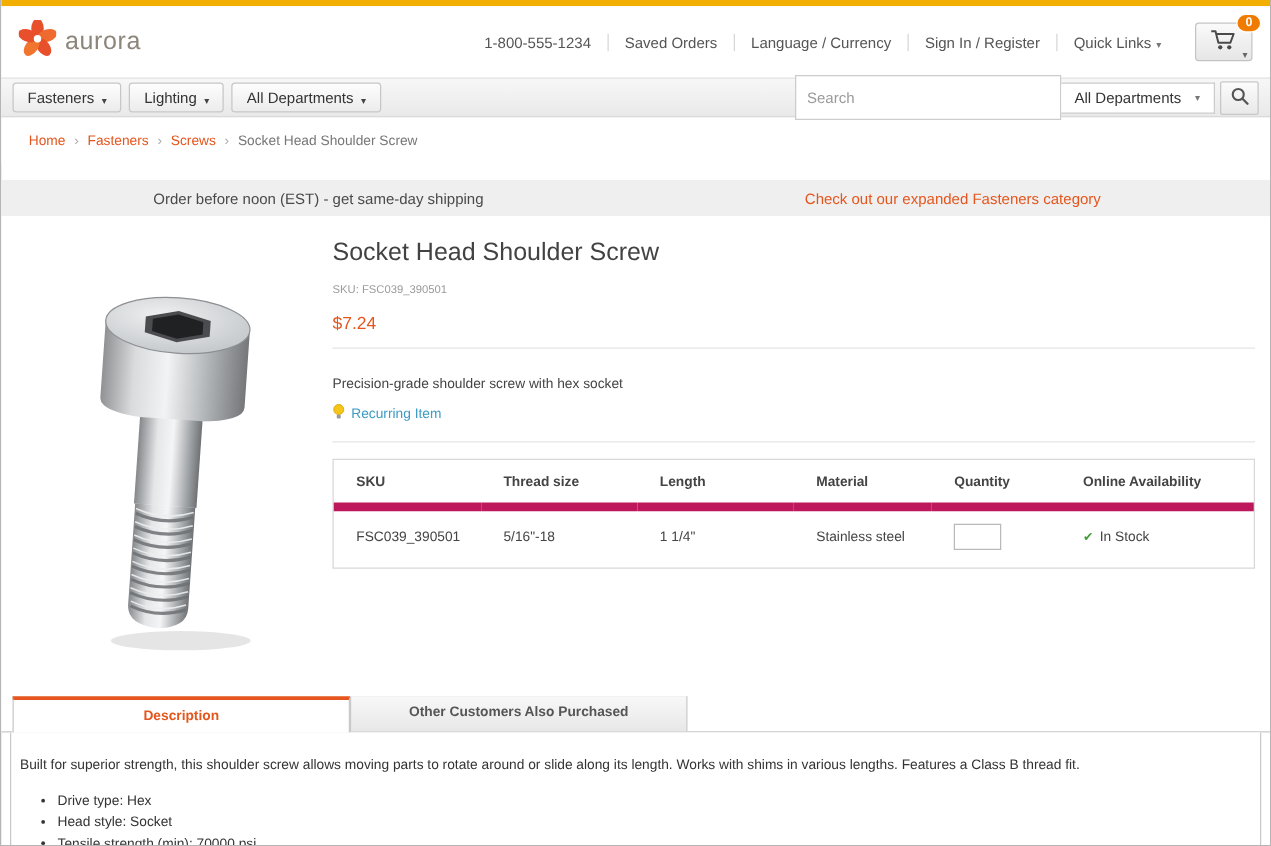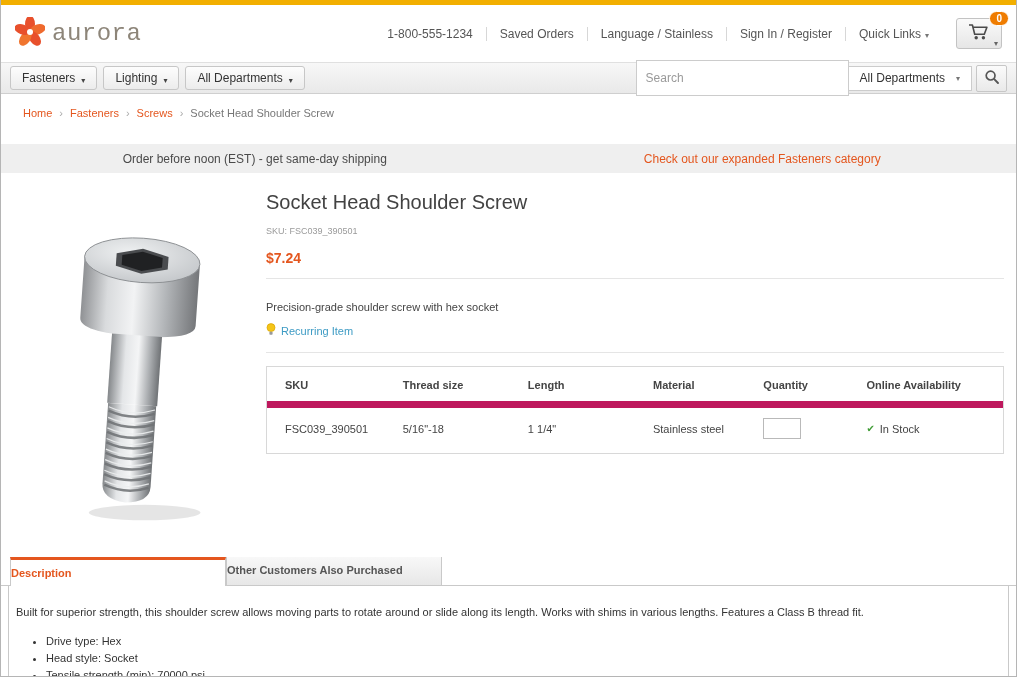--- a/index.html
+++ b/index.html
@@ -8,21 +8,21 @@
   .page { width:1017px; height:677px; border:1px solid #b5b5b5; border-top:none;
     position:relative; background:#fff; overflow:hidden; }
 
   
   .topbar { height:5px; width:100%; background:#f2af00; }
 
   
   .header { height:57px; display:flex; align-items:center;
     justify-content:space-between; padding:0 14px; background:#fff; }
   .logo { display:flex; align-items:center; gap:7px; cursor:pointer; }
-  .logo-text { font-size:24px; color:#8d8579; letter-spacing:0.5px;font-family:Liberation Mono, monospace; }
+  .logo-text { font-size:20px; color:#8d8579; letter-spacing:0.5px; }
   .utility { display:flex; align-items:center; font-size:12px; color:#555; }
   .utility .u-item { color:#555; text-decoration:none; padding:0 13px; white-space:nowrap; }
   .utility .u-sep { width:1px; height:14px; background:#d7d7d7; }
   .u-caret { font-size:8px; color:#777; margin-left:4px; }
   .cart-btn { position:relative; width:46px; height:31px; margin-left:14px;
     background:linear-gradient(#fafafa,#e6e6e6); border:1px solid #c3c3c3;
     border-radius:3px; display:flex; align-items:center; justify-content:center; cursor:pointer; }
   .cart-badge { position:absolute; top:-8px; right:-8px; background:#ef7c00;
     color:#fff; font-size:10px; font-weight:bold; border-radius:8px;
     padding:1px 6px; border:1px solid #fff; }
@@ -61,21 +61,21 @@
   .promo-half { width:50%; text-align:center; }
   .promo-shipping { color:#4a4a4a; }
   .promo-link { color:#e4561e; text-decoration:none; }
 
   
   .product-area { position:relative; height:384px; background:#fff; }
   .product-image { position:absolute; left:28px; top:36px; width:212px; height:320px; }
   .product-info { margin-left:265px; margin-right:12px; padding-top:18px; }
   .p-title { font-size:20px; font-weight:normal; color:#424242; }
   .p-sku { font-size:9px; color:#9a9a9a; margin-top:12px; }
-  .p-price { font-size:14px; font-weight:bold; color:#e4561e; margin-top:14px; margin-bottom:12px; }
+  .p-price { font-size:14px; font-weight:normal; color:#e4561e; margin-top:14px; margin-bottom:12px; }
   .hr { border:none; border-top:1px solid #e5e5e5; margin:0; }
   .p-summary { font-size:11px; color:#444; margin-top:22px; }
   .recurring { display:inline-flex; align-items:center; gap:5px; margin-top:10px;
     margin-bottom:14px; font-size:11px; color:#3d9bc4; text-decoration:none; }
 
   .variant-box { border:1px solid #d8d8d8; margin-top:13px; }
   .variant-table { width:100%; border-collapse:collapse; font-size:11px; }
   .variant-table th { text-align:left; color:#444; font-weight:bold;
     padding:12px 8px 10px 18px; }
   .variant-table td { color:#444; padding:10px 8px 14px 18px;
@@ -88,21 +88,21 @@
     border-top:1px solid #e2e2e2; }
   .btn { height:25px; font-size:12px; padding:0 18px; border-radius:3px;
     cursor:pointer; font-family:inherit; }
   .btn-gray { background:linear-gradient(#fdfdfd,#ececec); border:1px solid #bcbcbc; color:#333; }
   .btn-orange { background:linear-gradient(#fdb72d,#f3a300); border:1px solid #d89100;
     color:#4a3300; }
 
   
   .tabs-row { display:flex; padding-left:9px; border-bottom:1px solid #c9c9c9;
     height:29px; align-items:flex-end; background:#fff; }
-  .lo-tab { width:216px; font-size:11px; font-weight:bold;
+  .lo-tab { width:270px; text-align:center; font-size:11px; font-weight:bold;
     height:29px; line-height:26px; cursor:pointer; }
   .lo-tab.active { background:#fff; border:1px solid #c9c9c9; border-bottom:none;
     border-top:3px solid #e4561e; color:#e4561e; margin-bottom:-1px; position:relative; z-index:2; }
   .lo-tab.inactive { background:linear-gradient(#f8f8f8,#e7e7e7);
     border:1px solid #c9c9c9; border-bottom:none; color:#555; }
   .tab-panel { border:1px solid #c9c9c9; border-top:none; margin:0 7px;
     padding:20px 8px 10px 7px; min-height:92px; background:#fff; }
   .panel-intro { font-size:11px; color:#333; }
   .panel-bullets { margin:17px 0 0 30px; }
   .panel-bullets li { font-size:11px; color:#333; margin-bottom:5px; }
@@ -127,21 +127,21 @@
           </g>
         </svg>
       </span>
       <span class="logo-text">aurora</span>
     </div>
     <div class="utility">
       <span class="u-item">1-800-555-1234</span>
       <span class="u-sep"></span>
       <a href="#" class="u-item">Saved Orders</a>
       <span class="u-sep"></span>
-      <a href="#" class="u-item">Language / Stainless</a>
+      <a href="#" class="u-item">Language / Currency</a>
       <span class="u-sep"></span>
       <a href="#" class="u-item">Sign In / Register</a>
       <span class="u-sep"></span>
       <a href="#" class="u-item">
         <span>Quick Links</span><span class="u-caret">▾</span>
       </a>
       <div class="cart-btn">
         <span>
           <svg width="22" height="18" viewBox="0 0 22 18">
             <path d="M1,2 h3.4 l2.3,9.2 h9.6 l2.6,-7 H5.5" fill="none" stroke="#4a4a4a" stroke-width="1.6" stroke-linejoin="round"></path>

